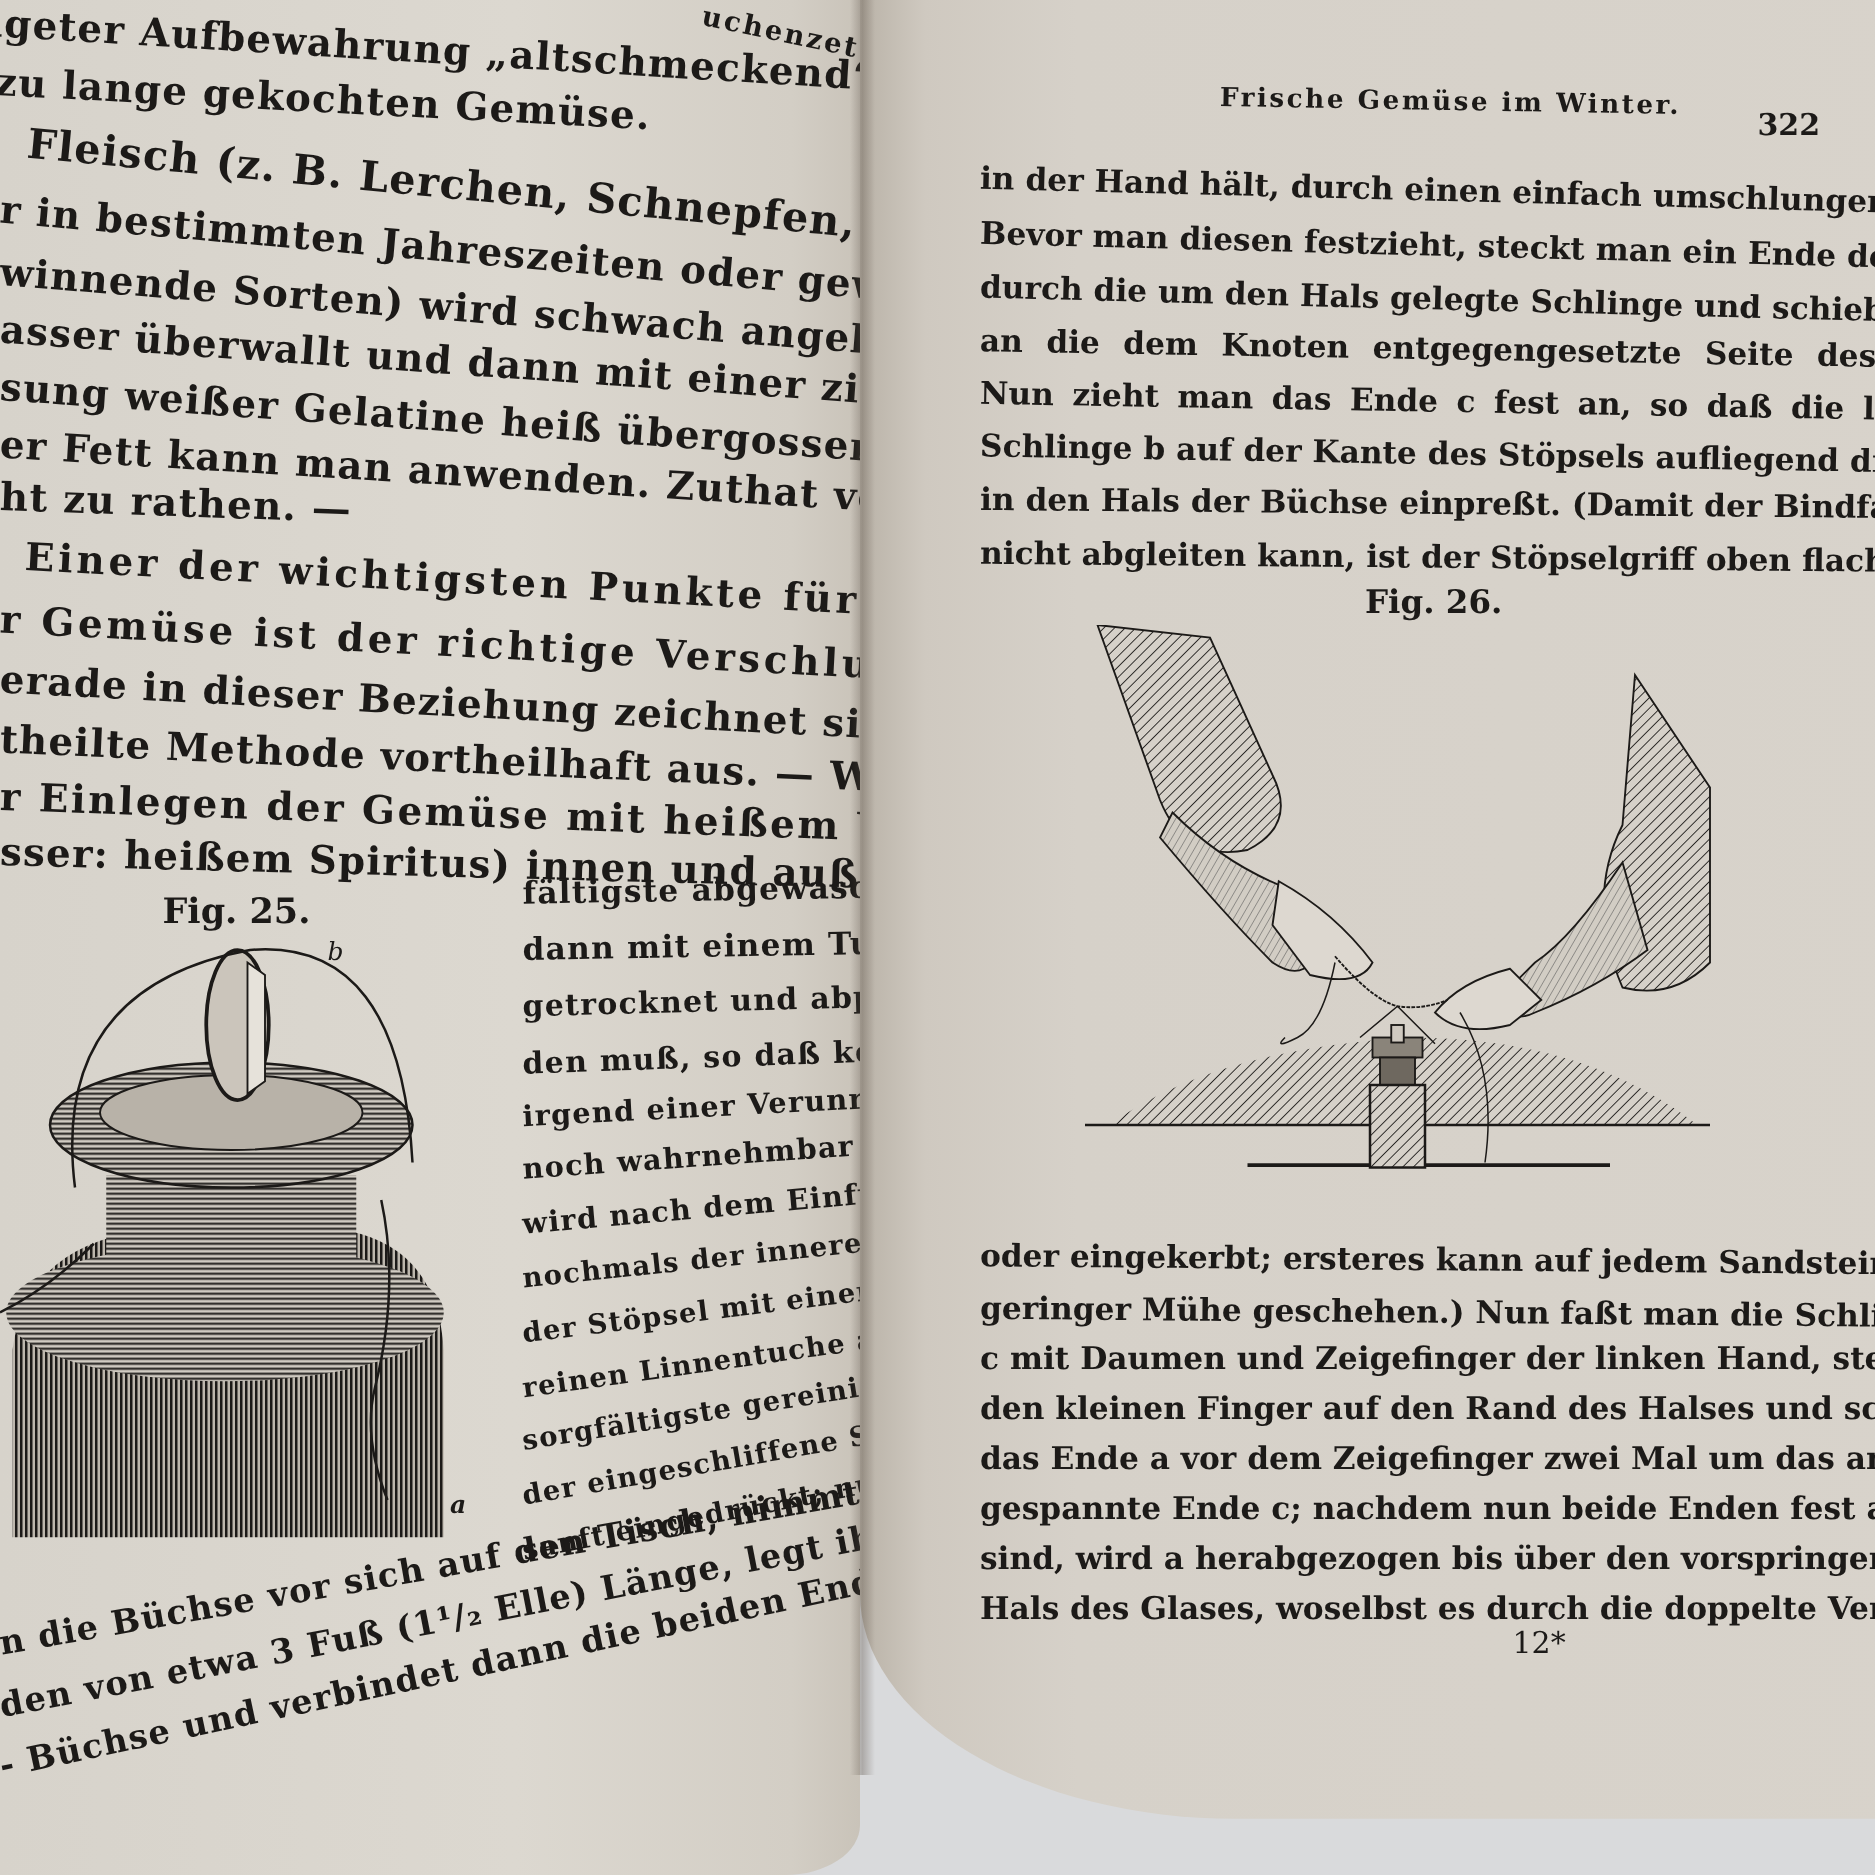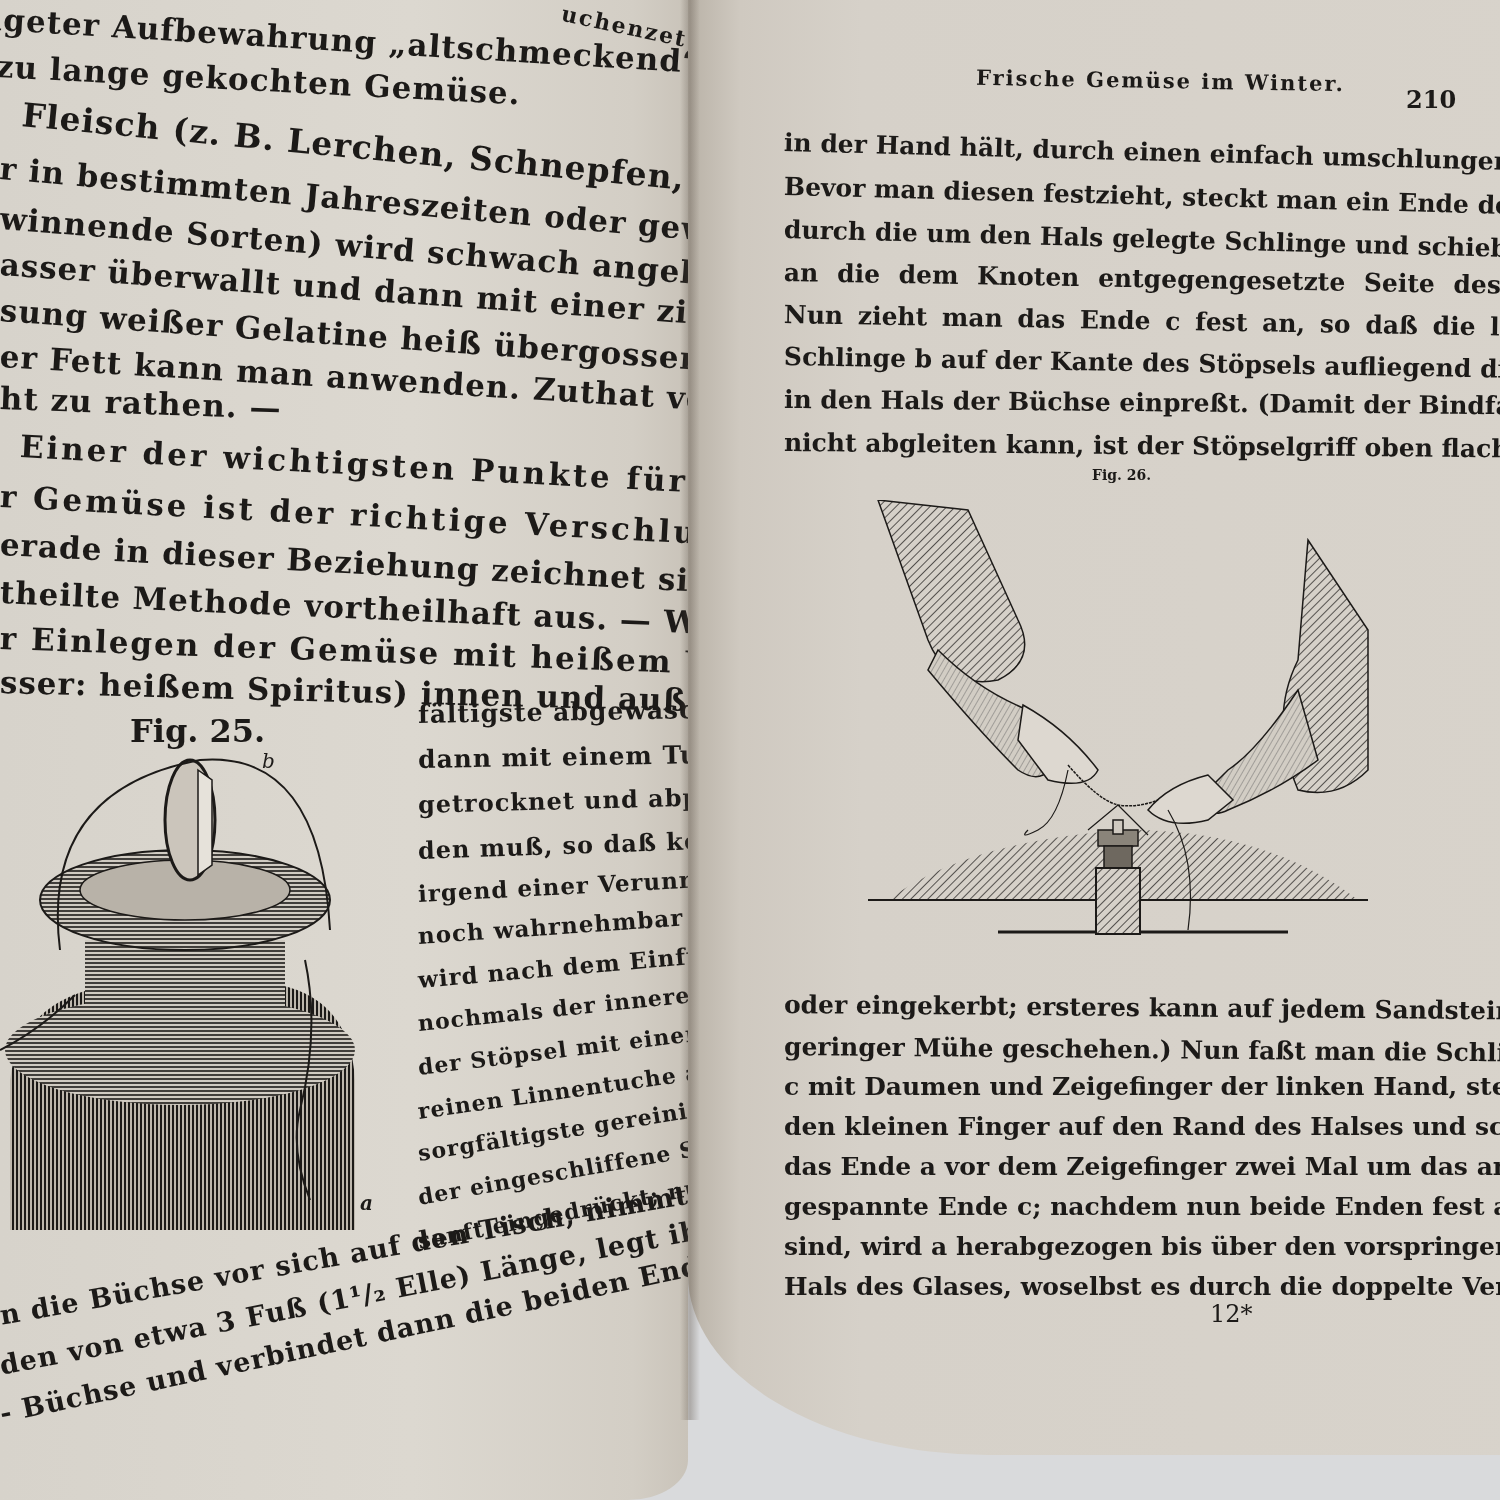--- a/index.html
+++ b/index.html
@@ -30,21 +30,21 @@
     font-family: "DejaVu Serif", serif; font-weight: bold;
     transform-origin: left center;
   }
   .lp { font-size: 31px; letter-spacing: 1px; }
   .rp { font-size: 25px; }
   .header {
     position: absolute; font-size: 21px; color: #1c1a18; font-weight: bold;
     letter-spacing: 2px;
   }
   .fig-label {
-    position: absolute; font-size: 14px; color: #1c1a18; font-weight: bold;
+    position: absolute; font-size: 26px; color: #1c1a18; font-weight: bold;
   }
   .figure { position: absolute; }
   .footer-sig { position: absolute; font-size: 24px; color: #1c1a18; }
 </style>
 </head>
 <body>
 
 <div class="page page-left">
   <div class="header" style="left:560px; top:18px; transform: rotate(12deg); font-size:22px;">uchenzettel.</div>
 
@@ -76,21 +76,21 @@
   <div class="line lp" style="left:418px; top:1054px; font-size:22px; transform: rotate(-7deg);">der Stöpsel mit einem andern</div>
   <div class="line lp" style="left:418px; top:1098px; font-size:22px; transform: rotate(-8deg);">reinen Linnentuche auf das</div>
   <div class="line lp" style="left:418px; top:1140px; font-size:22px; transform: rotate(-9deg);">sorgfältigste gereinigt, dann</div>
   <div class="line lp" style="left:418px; top:1184px; font-size:22px; transform: rotate(-10deg);">der eingeschliffene Stöpsel</div>
   <div class="line lp" style="left:418px; top:1228px; font-size:22px; transform: rotate(-11deg);">sanft eingedrückt; nun setzt</div>
 
   <div class="line lp" style="left:0px; top:1300px; font-size:27px; transform: rotate(-10deg);">n die Büchse vor sich auf den Tisch, nimmt ein Stück Bind-</div>
   <div class="line lp" style="left:0px; top:1350px; font-size:27px; transform: rotate(-11deg);">den von etwa 3 Fuß (1¹/₂ Elle) Länge, legt ihn um den Hals</div>
   <div class="line lp" style="left:0px; top:1398px; font-size:27px; transform: rotate(-12deg);">- Büchse und verbindet dann die beiden Enden, welche man</div>
 
-  <div class="fig-label" style="left:130px; top:712px; font-size:32px;">Fig. 25.</div>
+  <div class="fig-label" style="left:130px; top:712px; font-size:28px;">Fig. 25.</div>
   <svg class="figure" style="left:0; top:750px;" width="400" height="480" viewBox="0 0 400 480">
     <defs>
       <pattern id="hatchH" width="4" height="4" patternUnits="userSpaceOnUse">
         <rect width="4" height="4" fill="#d0cbc2"></rect>
         <line x1="0" y1="1" x2="4" y2="1" stroke="#1c1a18" stroke-width="1.6"></line>
       </pattern>
       <pattern id="hatchV" width="4" height="4" patternUnits="userSpaceOnUse">
         <rect width="4" height="4" fill="#bdb7ad"></rect>
         <line x1="1" y1="0" x2="1" y2="4" stroke="#1c1a18" stroke-width="2"></line>
       </pattern>
@@ -111,21 +111,21 @@
     <path d="M60 200 Q40 40 200 10 Q320 0 330 180" fill="none" stroke="#1c1a18" stroke-width="2"></path>
     <path d="M305 210 Q320 280 300 360 Q290 400 310 450" fill="none" stroke="#1c1a18" stroke-width="2"></path>
     <path d="M75 245 Q40 280 0 300" fill="none" stroke="#1c1a18" stroke-width="2"></path>
     <text x="262" y="18" font-family="DejaVu Serif, serif" font-style="italic" font-size="20" fill="#1c1a18">b</text>
     <text x="360" y="460" font-family="DejaVu Serif, serif" font-style="italic" font-weight="bold" font-size="20" fill="#1c1a18">a</text>
   </svg>
 </div>
 
 <div class="page page-right">
   <div class="header" style="left:288px; top:68px; transform: rotate(1deg);">Frische Gemüse im Winter.</div>
-  <div class="header" style="left:718px; top:85px; font-size:24px; letter-spacing:0;">210</div>
+  <div class="header" style="left:718px; top:85px; font-size:24px; letter-spacing:0;">322</div>
 
   <div class="line rp" style="left:96px; top:128px; transform: rotate(1.5deg);">in der Hand hält, durch einen einfach umschlungenen Knoten.</div>
   <div class="line rp" style="left:96px; top:172px; transform: rotate(1.5deg);">Bevor man diesen festzieht, steckt man ein Ende des Bindfadens</div>
   <div class="line rp" style="left:96px; top:215px; transform: rotate(1.5deg);">durch die um den Hals gelegte Schlinge und schiebt dasselbe</div>
   <div class="line rp" style="left:96px; top:258px; transform: rotate(1deg); word-spacing:10px;">an die dem Knoten entgegengesetzte Seite des Halses.</div>
   <div class="line rp" style="left:96px; top:300px; transform: rotate(1deg); word-spacing:6px;">Nun zieht man das Ende c fest an, so daß die lockere</div>
   <div class="line rp" style="left:96px; top:342px; transform: rotate(1deg);">Schlinge b auf der Kante des Stöpsels aufliegend diesen</div>
   <div class="line rp" style="left:96px; top:385px; transform: rotate(0.5deg);">in den Hals der Büchse einpreßt. (Damit der Bindfaden</div>
   <div class="line rp" style="left:96px; top:428px; transform: rotate(0.5deg);">nicht abgleiten kann, ist der Stöpselgriff oben flach geschliffen</div>
 

